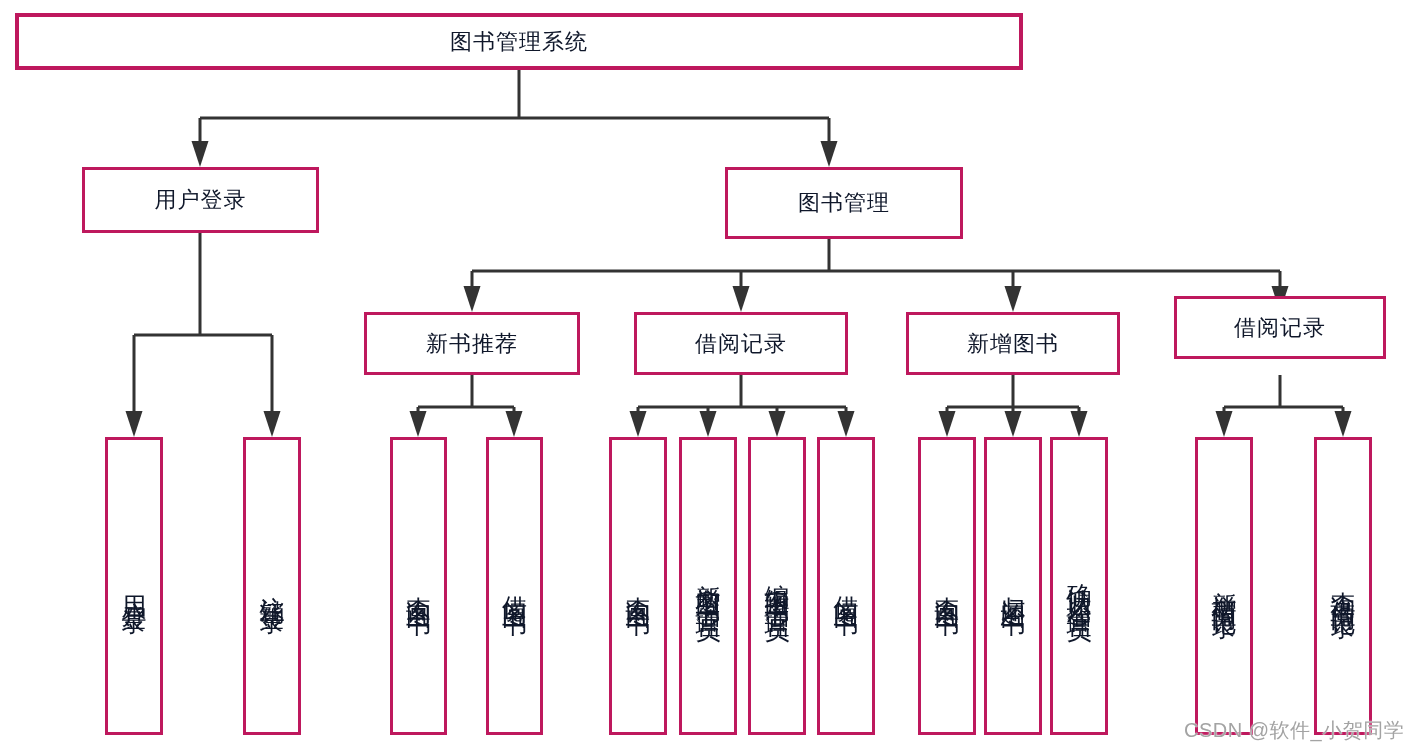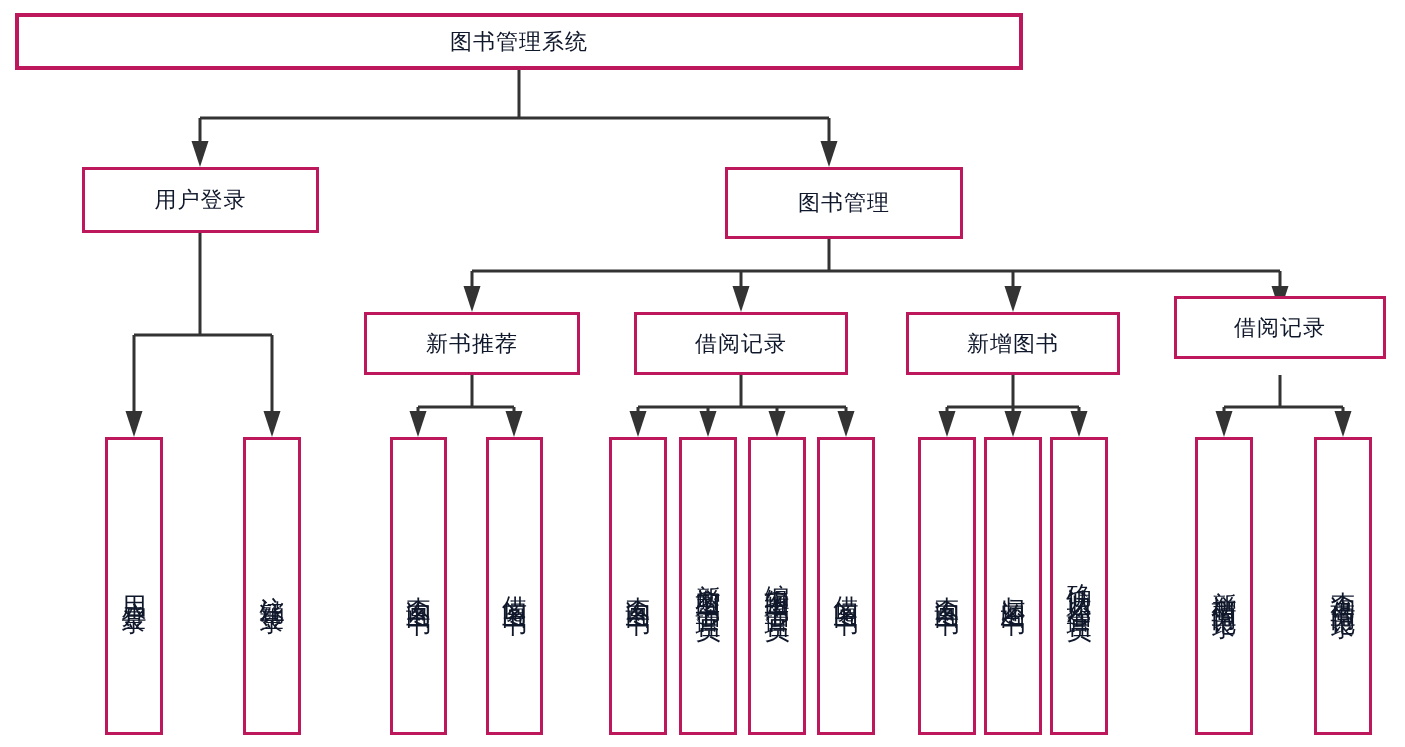--- a/index.html
+++ b/index.html
@@ -133,13 +133,14 @@
       <div class="box v" style="left: 1050px; top: 437px; width: 58px; height: 298px;">
         <span class="lbl">确认归还（管理员）</span>
       </div>
       <div class="box v" style="left: 1195px; top: 437px; width: 58px; height: 298px;">
         <span class="lbl">新增借阅记录</span>
       </div>
       <div class="box v" style="left: 1314px; top: 437px; width: 58px; height: 298px;">
         <span class="lbl">查询借阅记录</span>
       </div>
     </div>
+  <div class="watermark">CSDN @软件_小贺同学</div>
 </div>
 
 </body></html>

